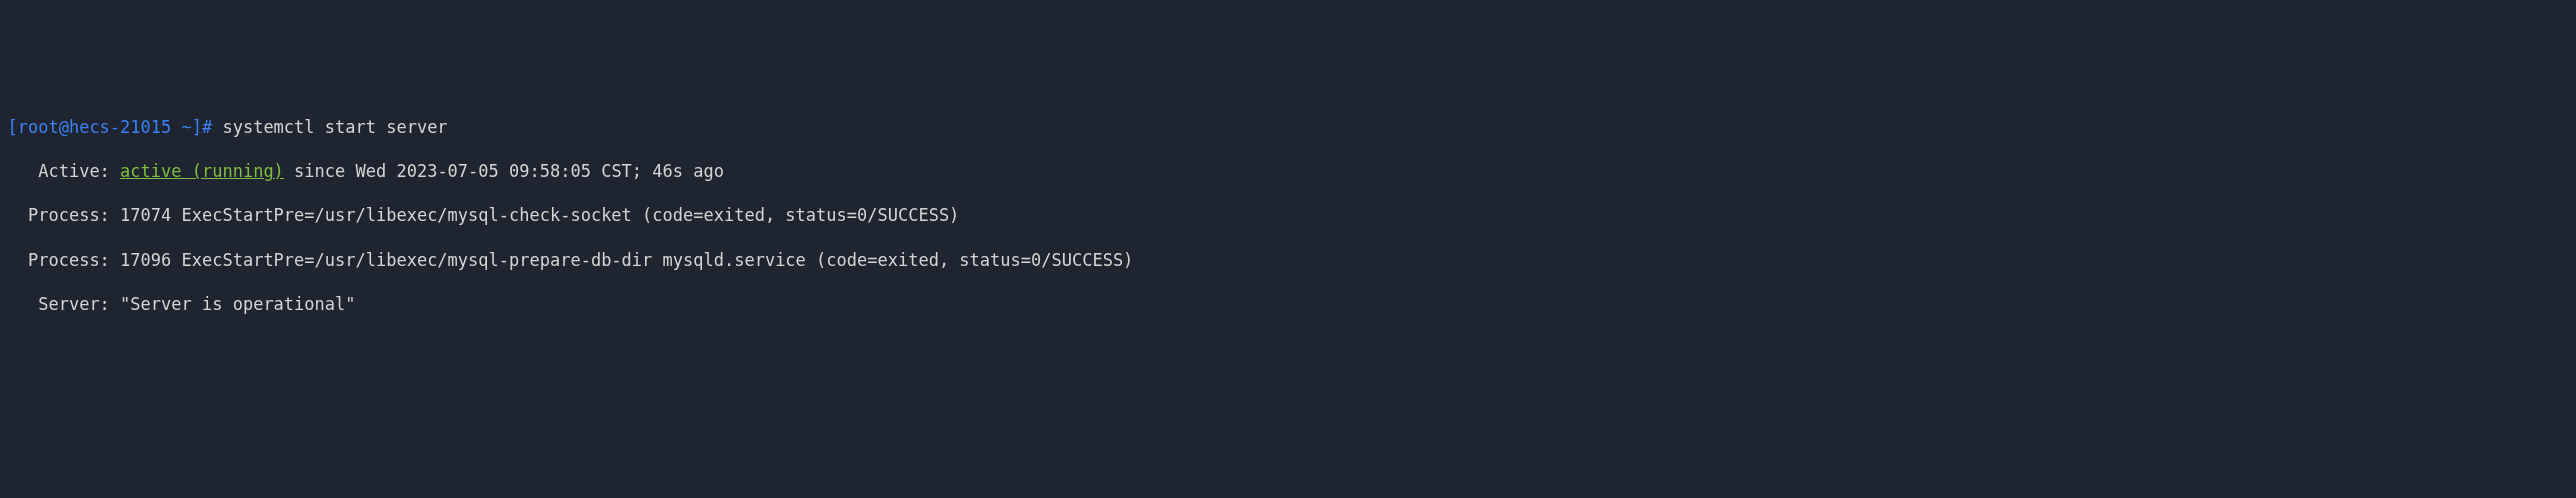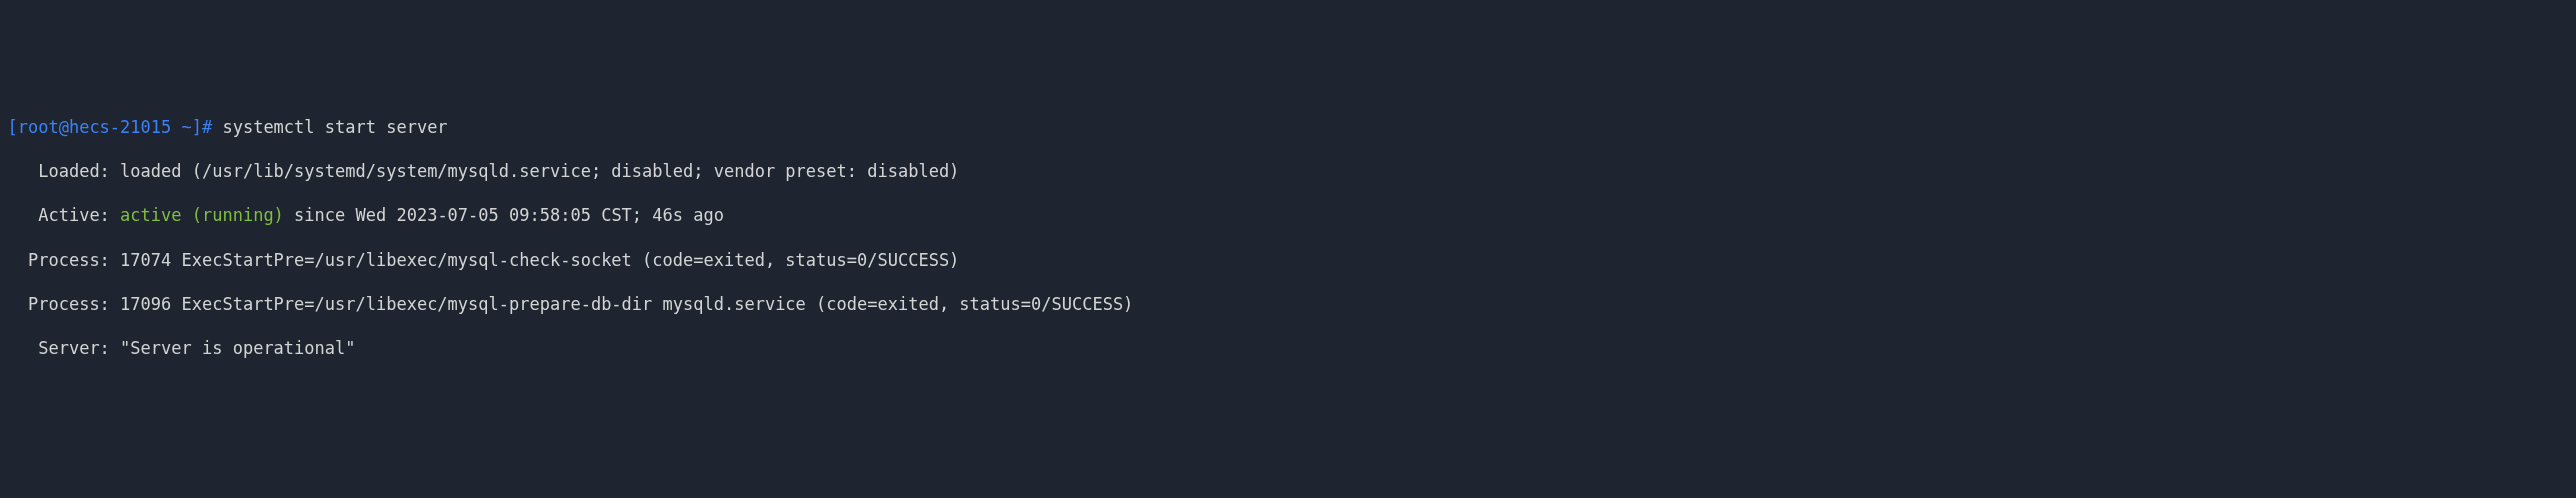--- a/index.html
+++ b/index.html
@@ -22,33 +22,33 @@
       color: #3b82f6;
     }
     .dot {
       color: #4caf50;
       display: inline-block;
       width: 9.3px;
       text-align: center;
     }
     .green {
       color: #7fbf3f;
+      text-decoration: underline;
     }
     .line {
       display: block;
     }
   </style>
 </head>
 <body>
 
 
 
 <div>
 <span class="line"><span class="prompt">[root@hecs-21015 ~]#</span><span> systemctl start server</span></span>
-<span class="line"><span>   Loaded: </span><span>loaded (/usr/lib/systemd/system/mysqld.service; disabled; vendor preset: disabled)</span></span>
 <span class="line"><span>   Active: </span><span class="green">active (running)</span><span> since Wed 2023-07-05 09:58:05 CST; 46s ago</span></span>
 <span class="line"><span>  Process: </span><span>17074 ExecStartPre=/usr/libexec/mysql-check-socket (code=exited, status=0/SUCCESS)</span></span>
 <span class="line"><span>  Process: </span><span>17096 ExecStartPre=/usr/libexec/mysql-prepare-db-dir mysqld.service (code=exited, status=0/SUCCESS)</span></span>
 <span class="line"><span>   Server: </span><span>"Server is operational"</span></span>
 
 
 
 
 </div>
 

